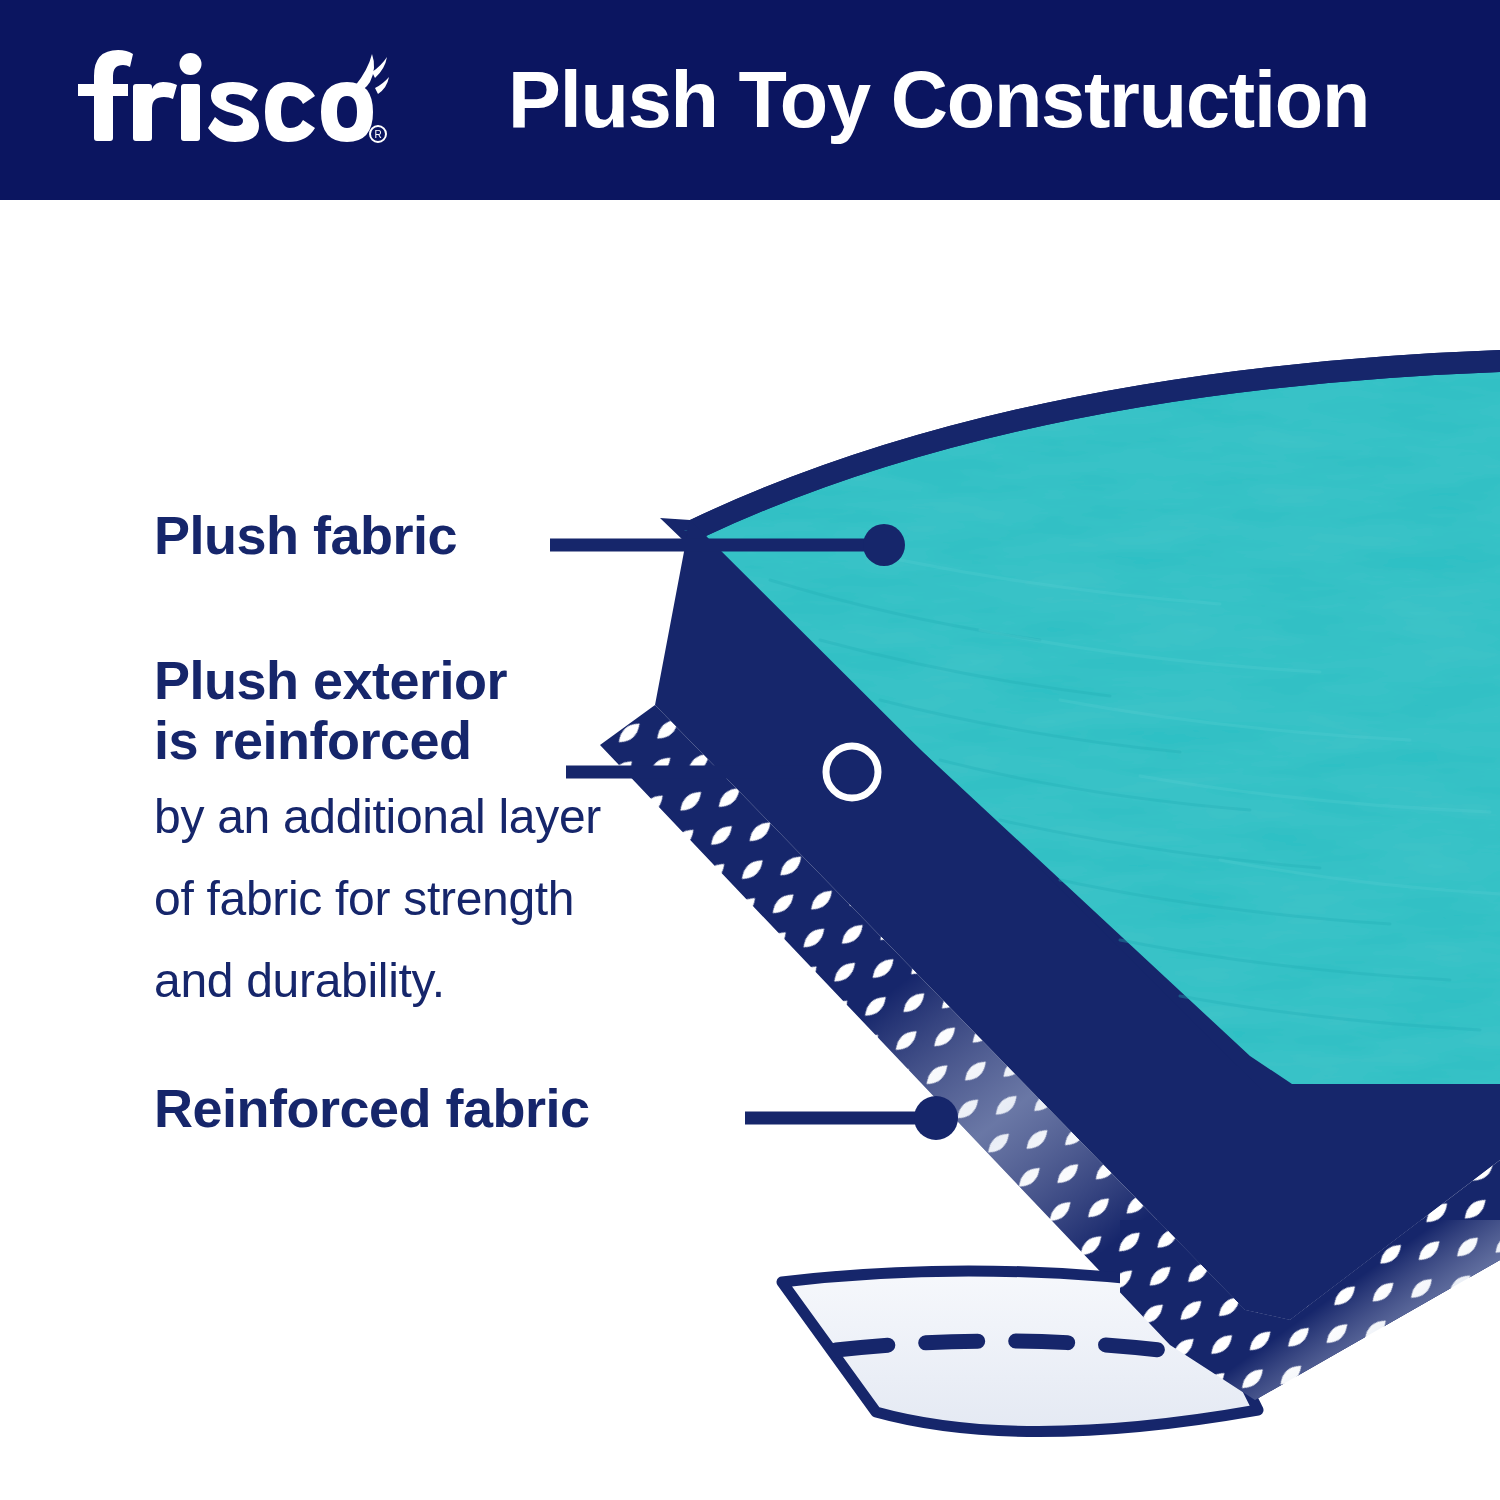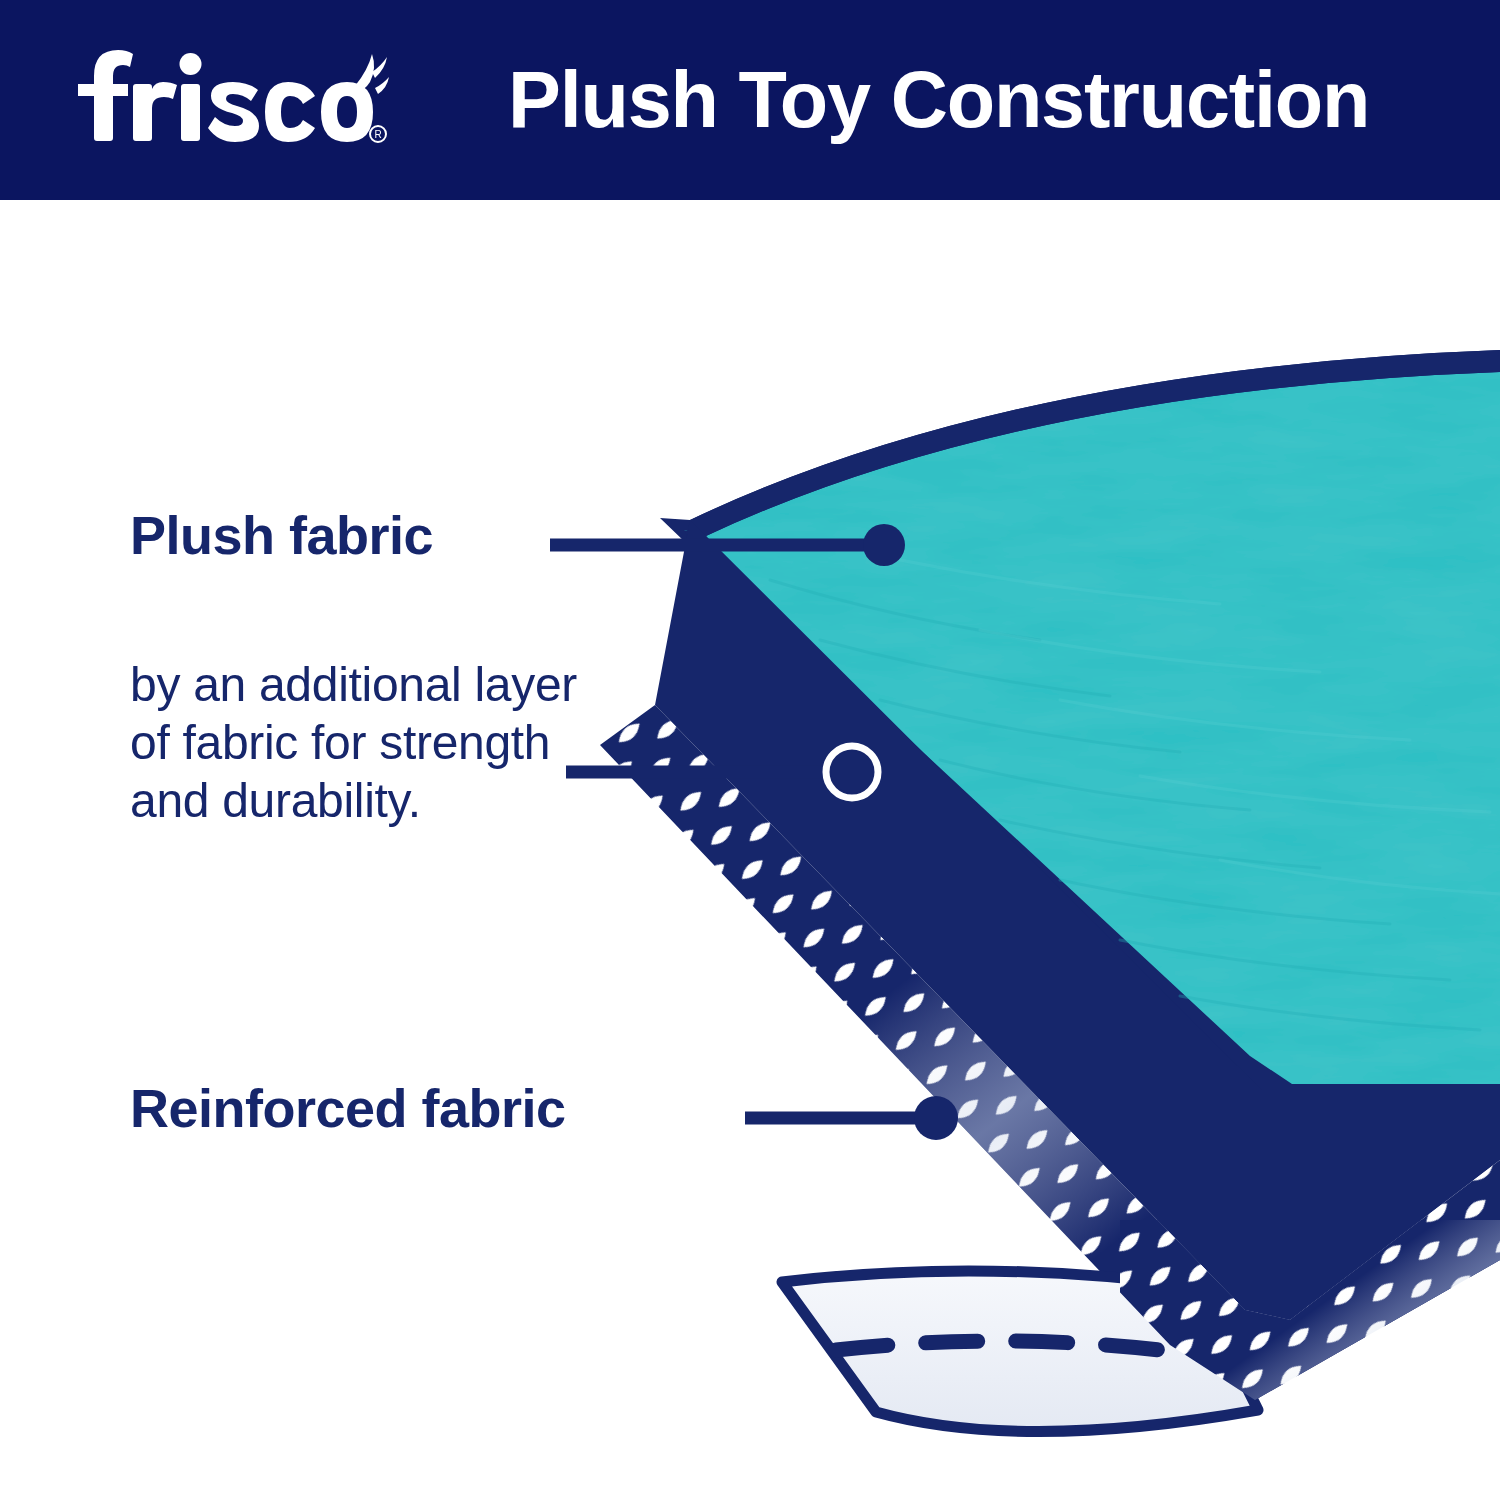--- a/index.html
+++ b/index.html
@@ -59,32 +59,33 @@
     width: 1500px;
     height: 1300px;
   }
   #illustration svg { display: block; }
 
   
   .callout {
     position: absolute;
     color: #16266B;
     font-family: "Liberation Sans", sans-serif;
+    margin-left: 24px;
   }
   .callout .headline {
     font-weight: bold;
     font-size: 54px;
     line-height: 60px;
     letter-spacing: -0.5px;
     white-space: pre-line;
   }
   .callout .body {
     font-weight: normal;
     font-size: 48px;
-    line-height: 58px;
+    line-height: 82px;
     letter-spacing: -0.3px;
     white-space: pre-line;
     margin-top: 6px;
   }
 
   #callout-plush-fabric { left: 130px; top: 505px; width: 430px; }
   #callout-plush-exterior { left: 130px; top: 650px; width: 600px; }
   #callout-reinforced-seams { left: 130px; top: 1078px; width: 670px; }
 </style>
 </head>
@@ -275,20 +276,22 @@
         </g>
       </g>
     </svg>
   </div>
 
   <div id="callout-plush-fabric" class="callout">
     <div class="headline">Plush fabric</div>
   </div>
 
   <div id="callout-plush-exterior" class="callout">
+    <div class="headline">Plush exterior
+is reinforced</div>
     <div class="body">by an additional layer
 of fabric for strength
 and durability.</div>
   </div>
 
   <div id="callout-reinforced-seams" class="callout">
     <div class="headline">Reinforced fabric</div>
   </div>
 
 </div>

